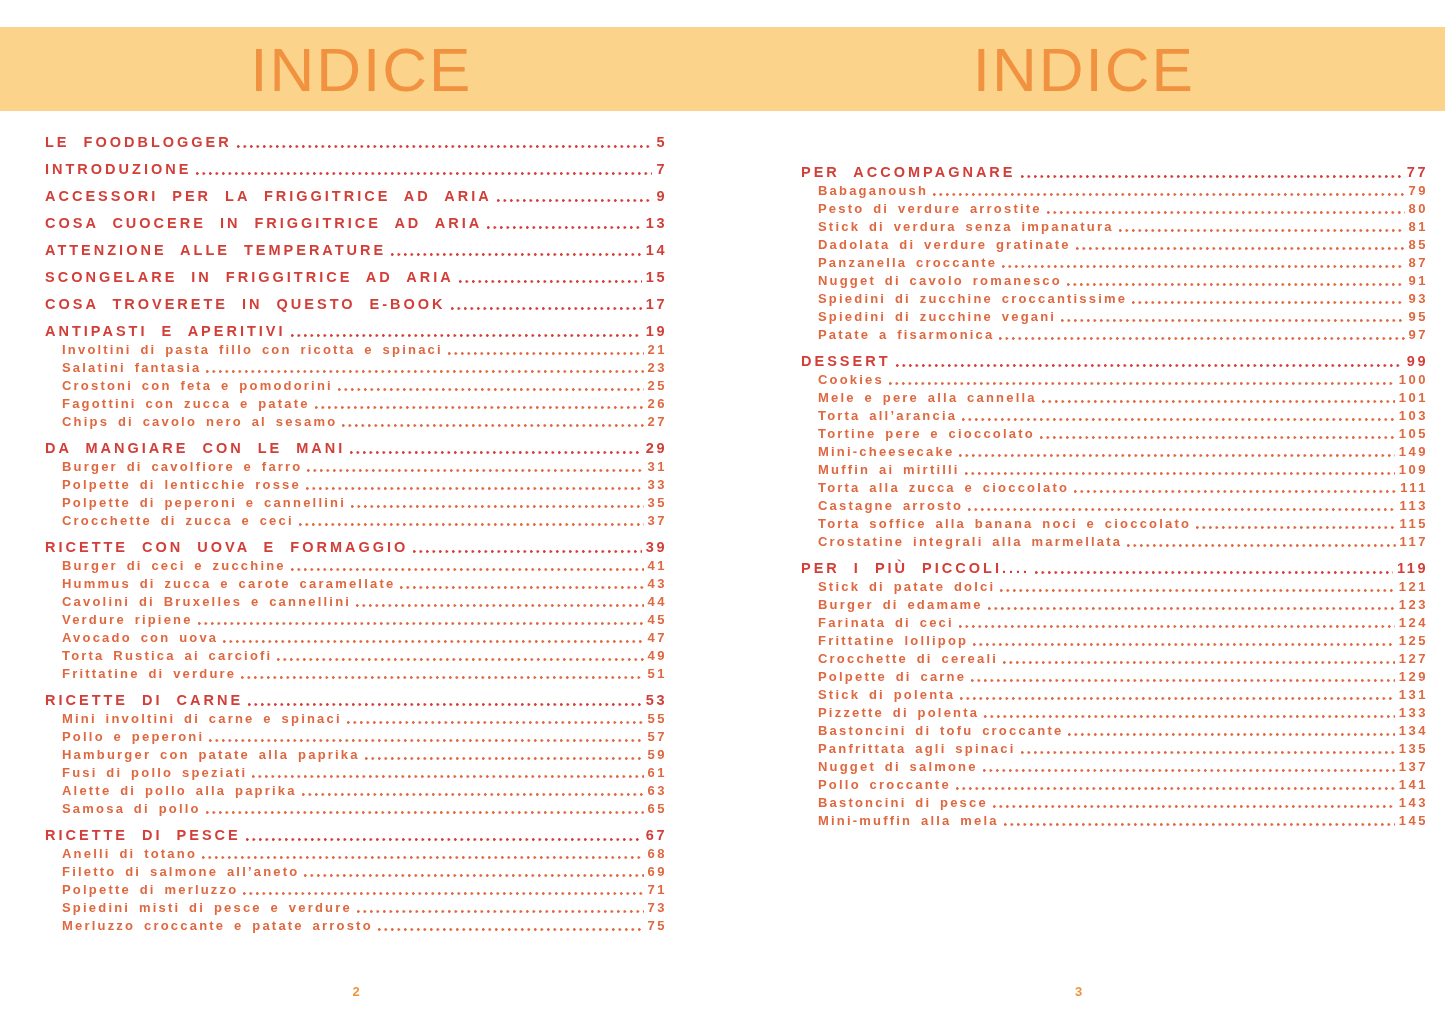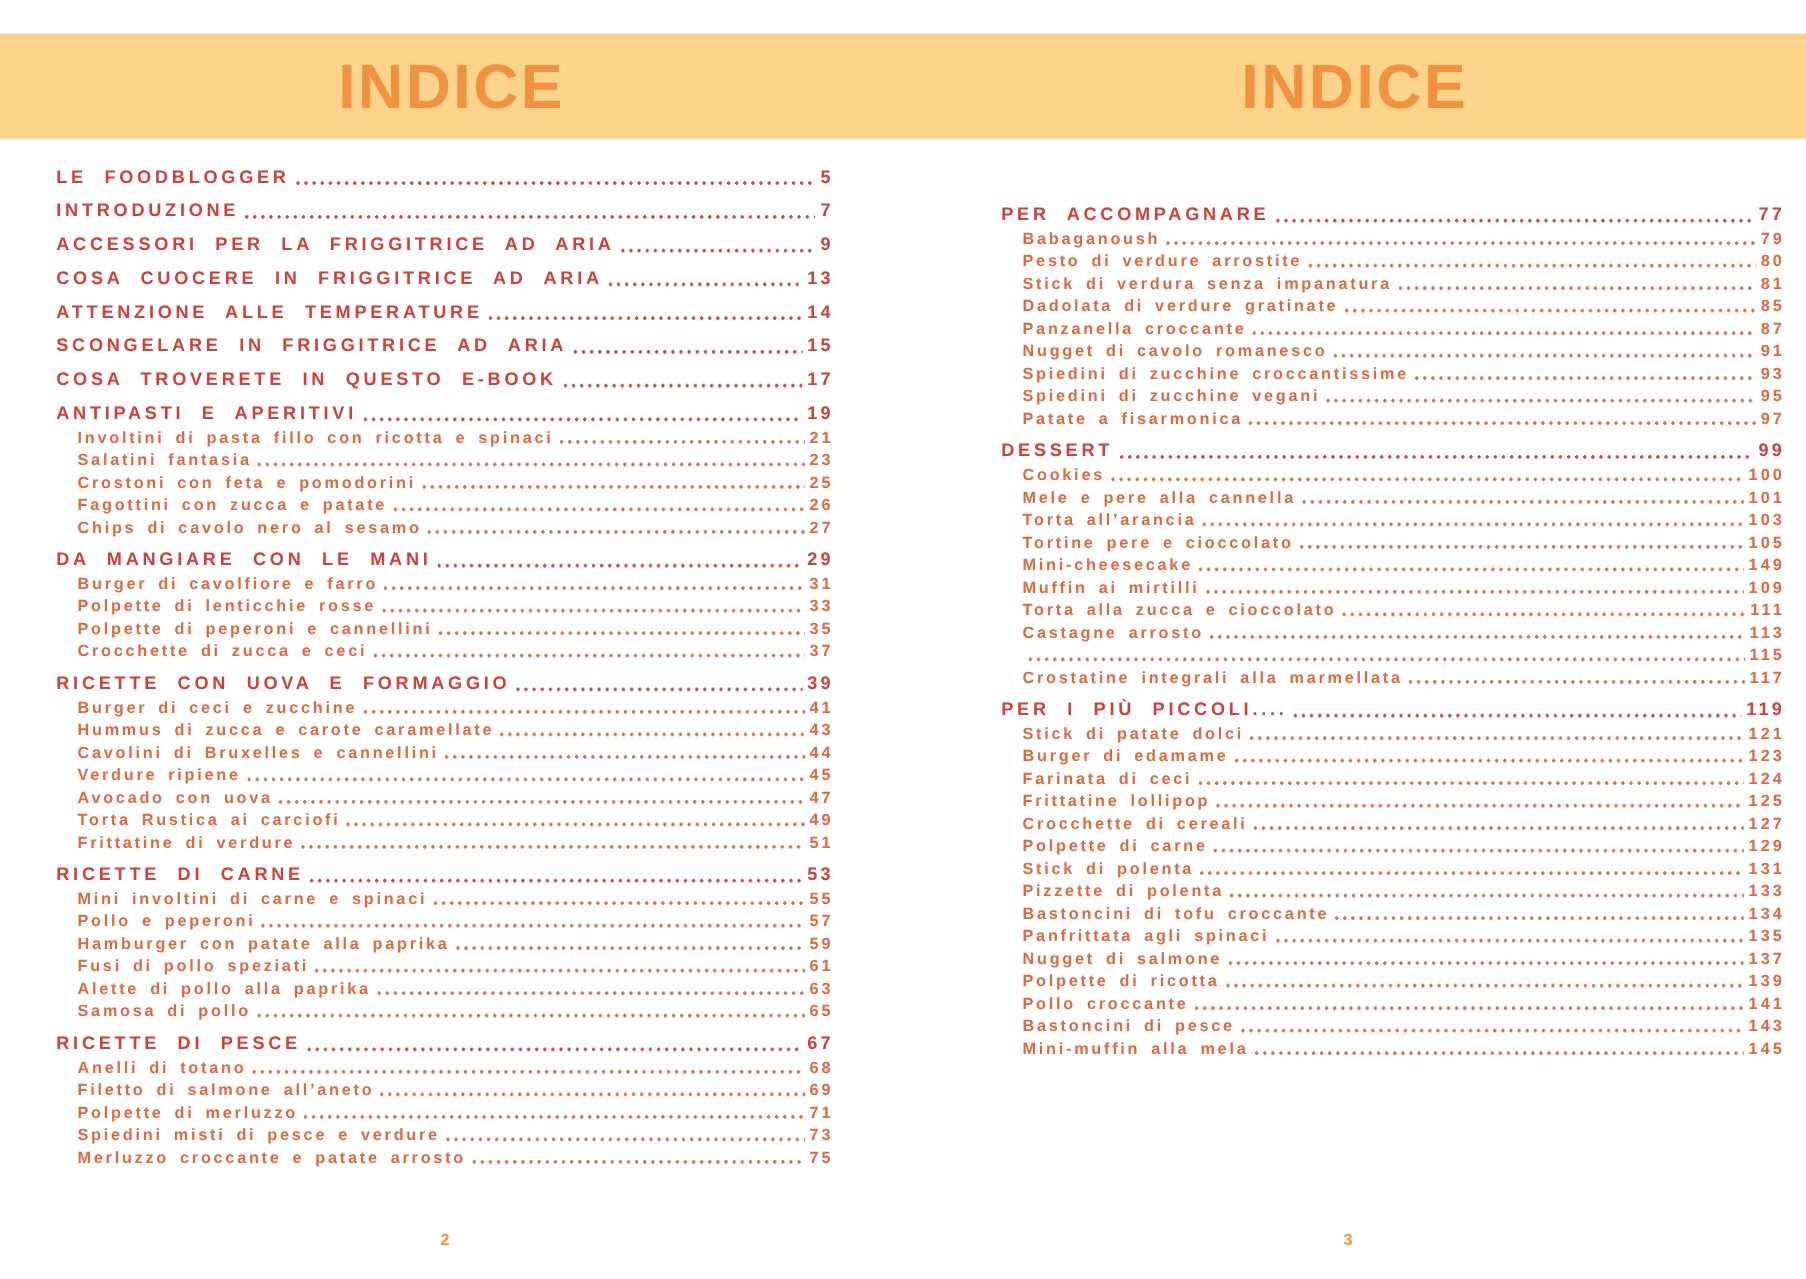--- a/index.html
+++ b/index.html
@@ -9,21 +9,21 @@
     font-family:"Liberation Sans",sans-serif;
     -webkit-font-smoothing:antialiased;
   }
   .banner{
     position:absolute;top:27px;left:0;width:1445px;height:84px;
     background:var(--banner-bg,#fbd38b);
     display:flex;
   }
   .banner-half{flex:1;display:flex;align-items:center;justify-content:center;}
   .banner-title{
-    font-size:50px;font-weight:bold;color:var(--title-text,#f0923f);
+    font-size:62px;font-weight:normal;color:var(--title-text,#f0923f);
     letter-spacing:2px;
   }
   .page{position:absolute;}
   .page-left{left:45px;top:133px;width:622px;}
   .page-right{left:765px;top:163px;width:627px;margin-left:36px;}
   .section{margin-bottom:8px;}
   .row{display:flex;align-items:baseline;white-space:nowrap;}
   .header-row{
     height:19px;line-height:19px;font-size:14.5px;font-weight:bold;
     color:var(--section-red,#d23e38);
@@ -378,20 +378,21 @@
         <span class="label">Torta alla zucca e cioccolato</span>
         <span class="dots"></span>
         <span class="pagenum">111</span>
       </div>
       <div class="row item-row">
         <span class="label">Castagne arrosto</span>
         <span class="dots"></span>
         <span class="pagenum">113</span>
       </div>
       <div class="row item-row">
+        <span class="label">Torta soffice alla banana noci e cioccolato</span>
         <span class="dots"></span>
         <span class="pagenum">115</span>
       </div>
       <div class="row item-row">
         <span class="label">Crostatine integrali alla marmellata</span>
         <span class="dots"></span>
         <span class="pagenum">117</span>
       </div>
     </div>
     <div class="section">
@@ -447,25 +448,20 @@
       </div>
       <div class="row item-row">
         <span class="label">Panfrittata agli spinaci</span>
         <span class="dots"></span>
         <span class="pagenum">135</span>
       </div>
       <div class="row item-row">
         <span class="label">Nugget di salmone</span>
         <span class="dots"></span>
         <span class="pagenum">137</span>
-      </div>
-      <div class="row item-row">
-        <span class="label">Polpette di ricotta</span>
-        <span class="dots"></span>
-        <span class="pagenum">139</span>
       </div>
       <div class="row item-row">
         <span class="label">Pollo croccante</span>
         <span class="dots"></span>
         <span class="pagenum">141</span>
       </div>
       <div class="row item-row">
         <span class="label">Bastoncini di pesce</span>
         <span class="dots"></span>
         <span class="pagenum">143</span>

